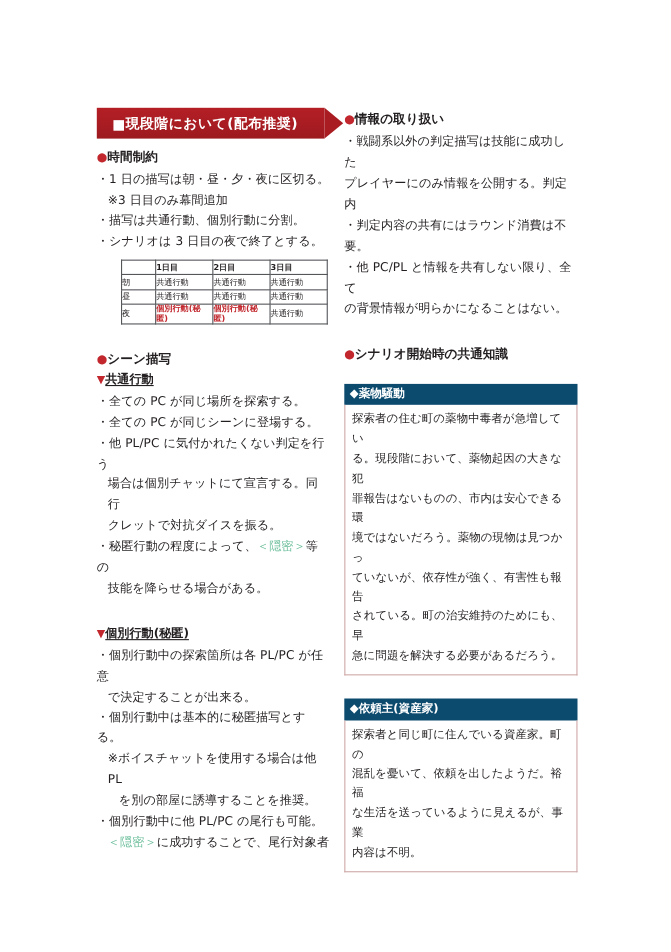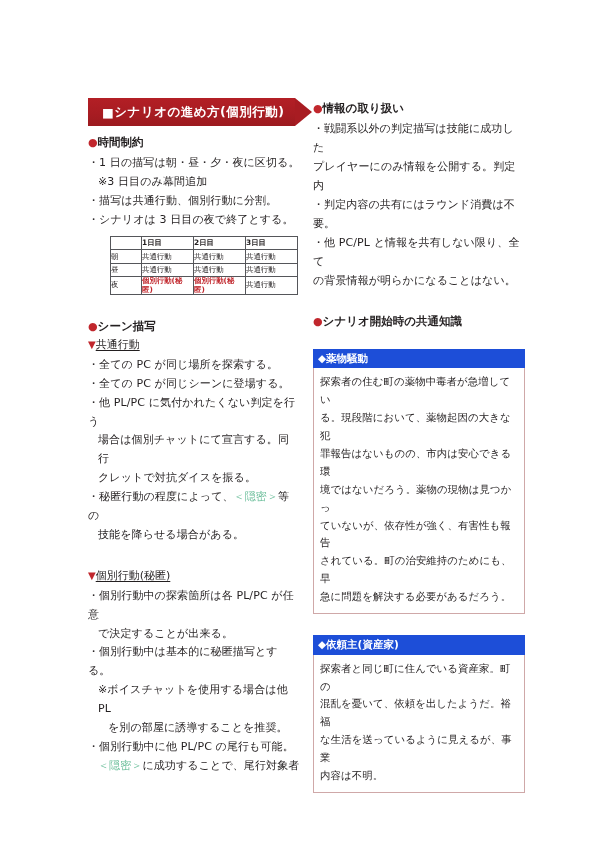--- a/index.html
+++ b/index.html
@@ -75,21 +75,21 @@
     font-weight: bold;
     color: #231f20;
     margin: 11px 0 4px 0;
     line-height: 1.3;
   }
   .h-circle .mk { color: #c1272d; font-size: 11px; }
   .h-circle.first { margin-top: 3px; }
 
   .h-tri {
     font-size: 11px;
-    font-weight: normal;
+    font-weight: bold;
     color: #231f20;
     margin: 4px 0 3px 0;
     line-height: 1.35;
   }
   .h-tri .mk { color: #c1272d; font-size: 10px; }
   .h-tri .ul {
     text-decoration: underline;
     text-underline-offset: 2px;
   }
 
@@ -135,21 +135,21 @@
   }
   .sched .corner { border: 1px solid #55565a; }
 
   
   .infobox {
     width: 212px;
     box-sizing: border-box;
     margin-top: 8px;
   }
   .infobox-head {
-    background: #1d4ed8;
+    background: #0c4a6e;
     color: #ffffff;
     font-size: 10.5px;
     font-weight: bold;
     padding: 3px 6px 3px 5px;
     line-height: 1.3;
     box-sizing: border-box;
   }
   .infobox-body {
     border: 1px solid #cfa8a8;
     border-top: none;
@@ -163,21 +163,21 @@
 </style>
 </head>
 <body>
 
 <div class="page">
 
   <div class="col-left">
 
     <div class="ribbon">
       <span class="ribbon-text">■</span>
-        <span class="ribbon-text">シナリオの進め方(個別行動)</span>
+        <span class="ribbon-text">現段階において(配布推奨)</span>
     </div>
 
     <div class="h-circle first">
       <span class="mk">●</span><span>時間制約</span>
     </div>
 
     <p class="ln">・1 日の描写は朝・昼・夕・夜に区切る。</p>
     <p class="ln ind1">※3 日目のみ幕間追加</p>
     <p class="ln">・描写は共通行動、個別行動に分割。</p>
     <p class="ln">・シナリオは 3 日目の夜で終了とする。</p>

